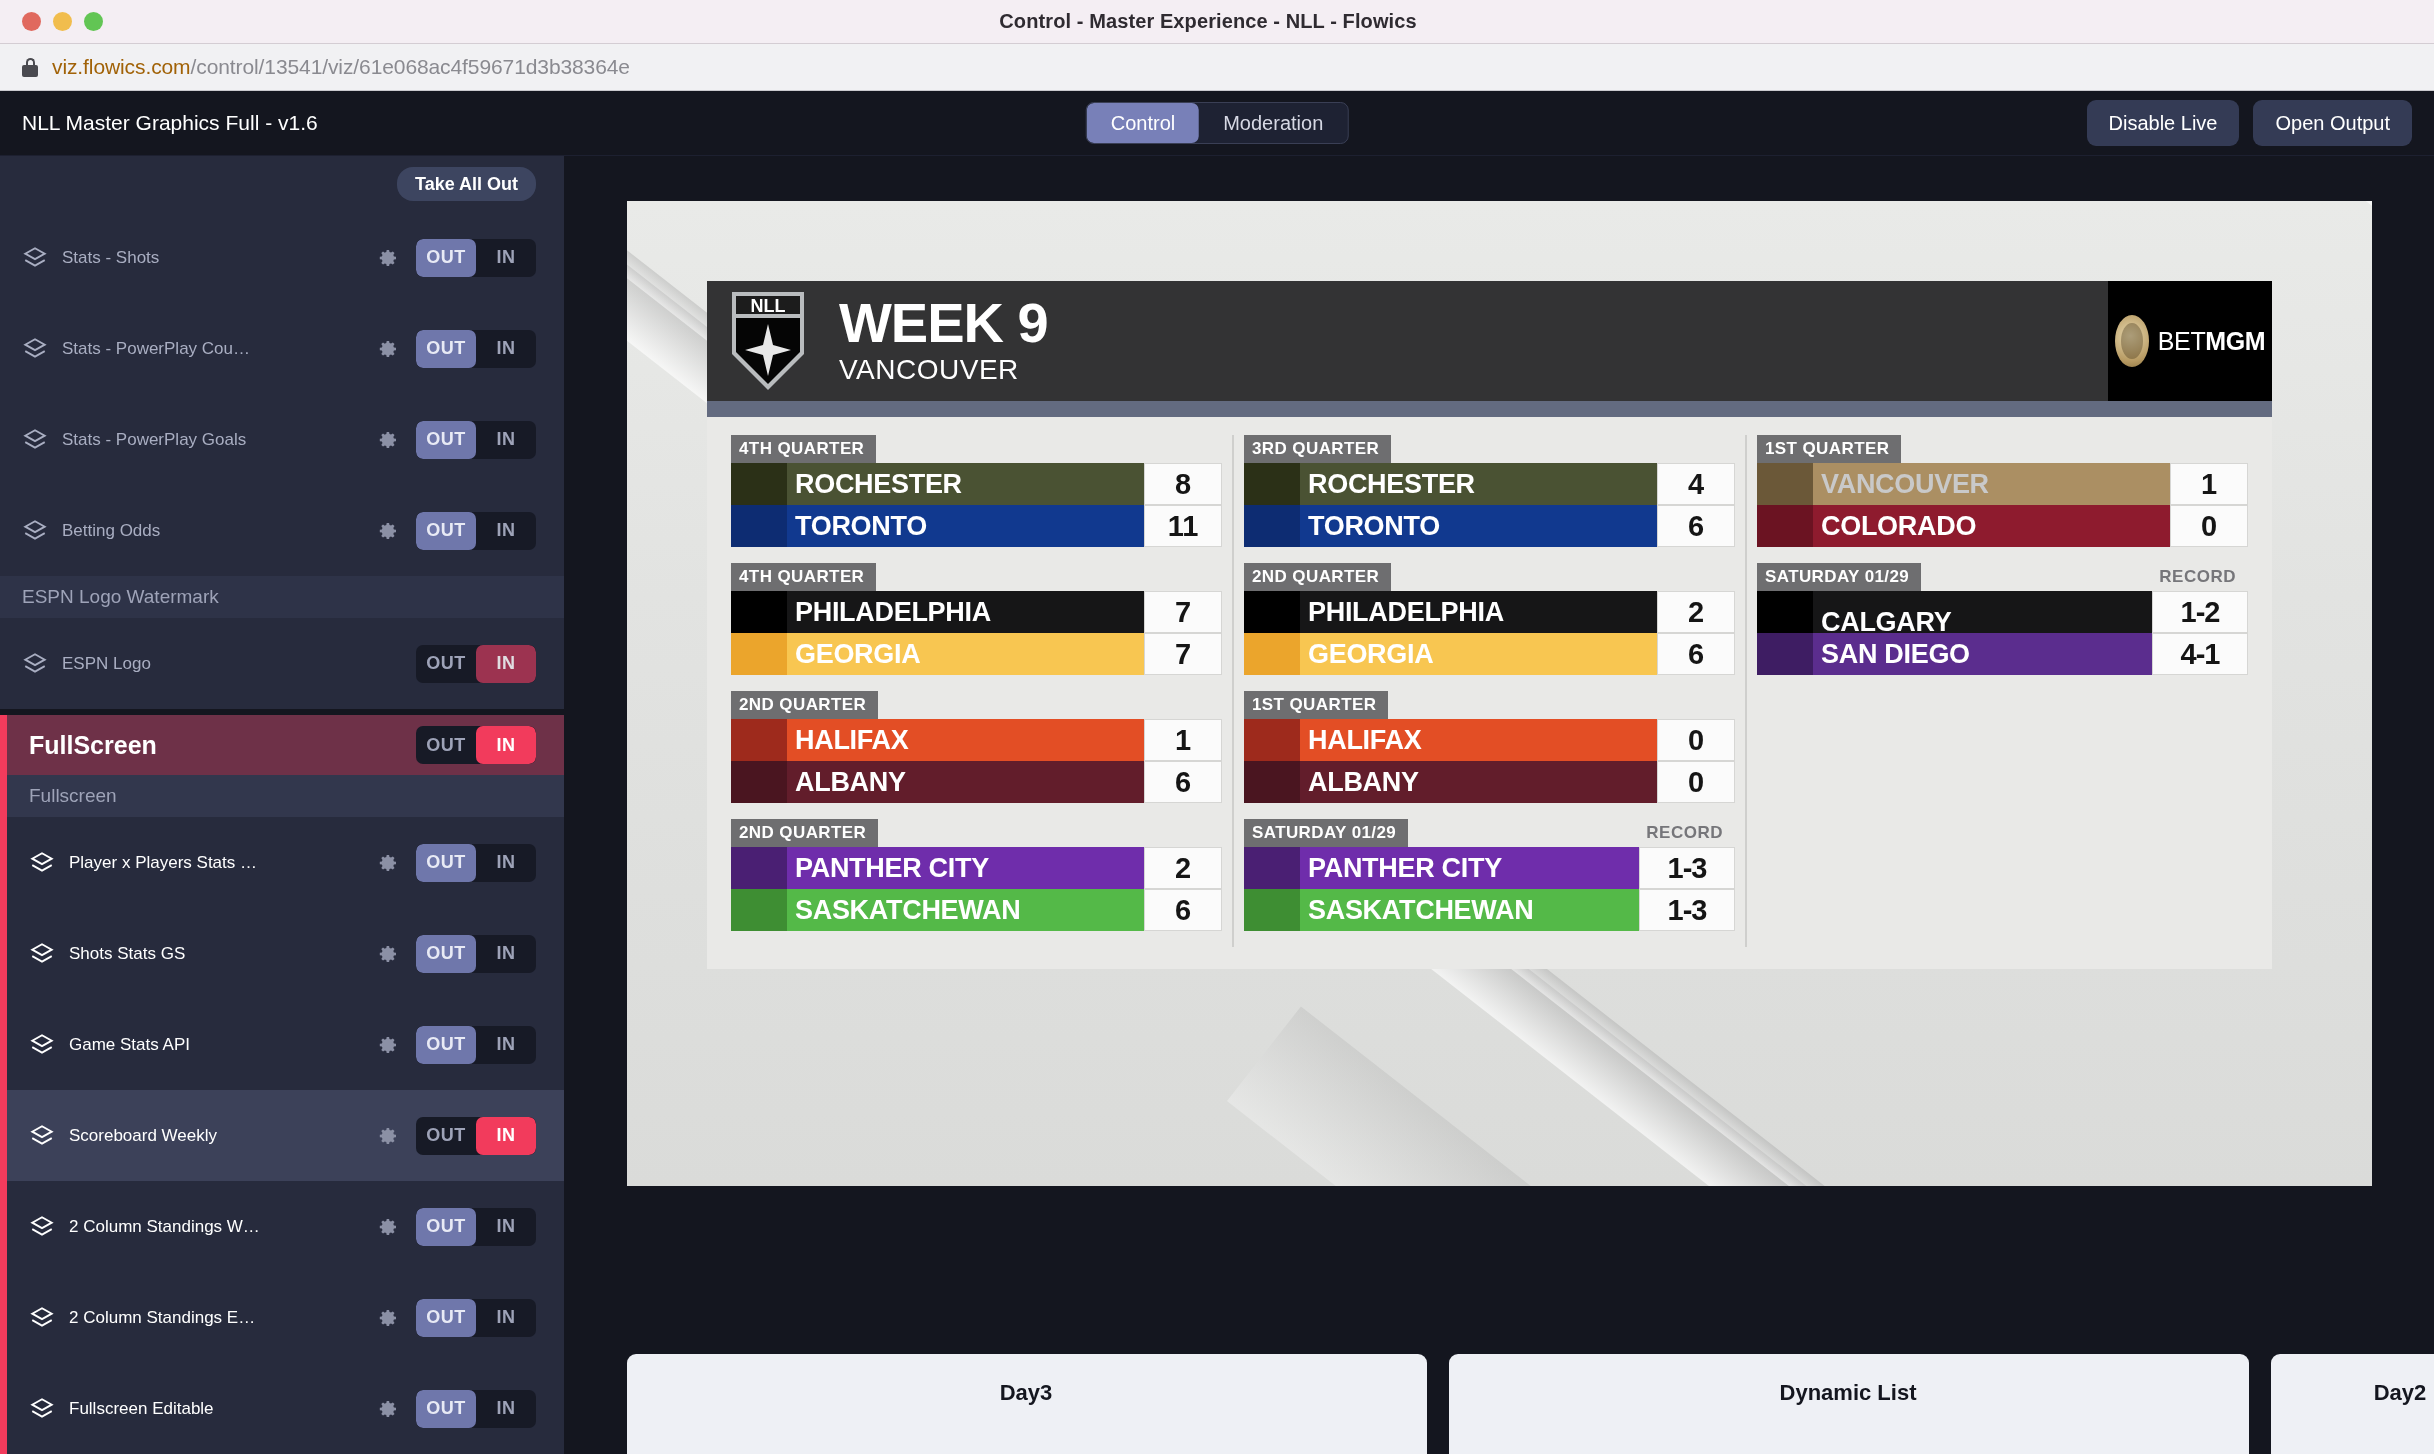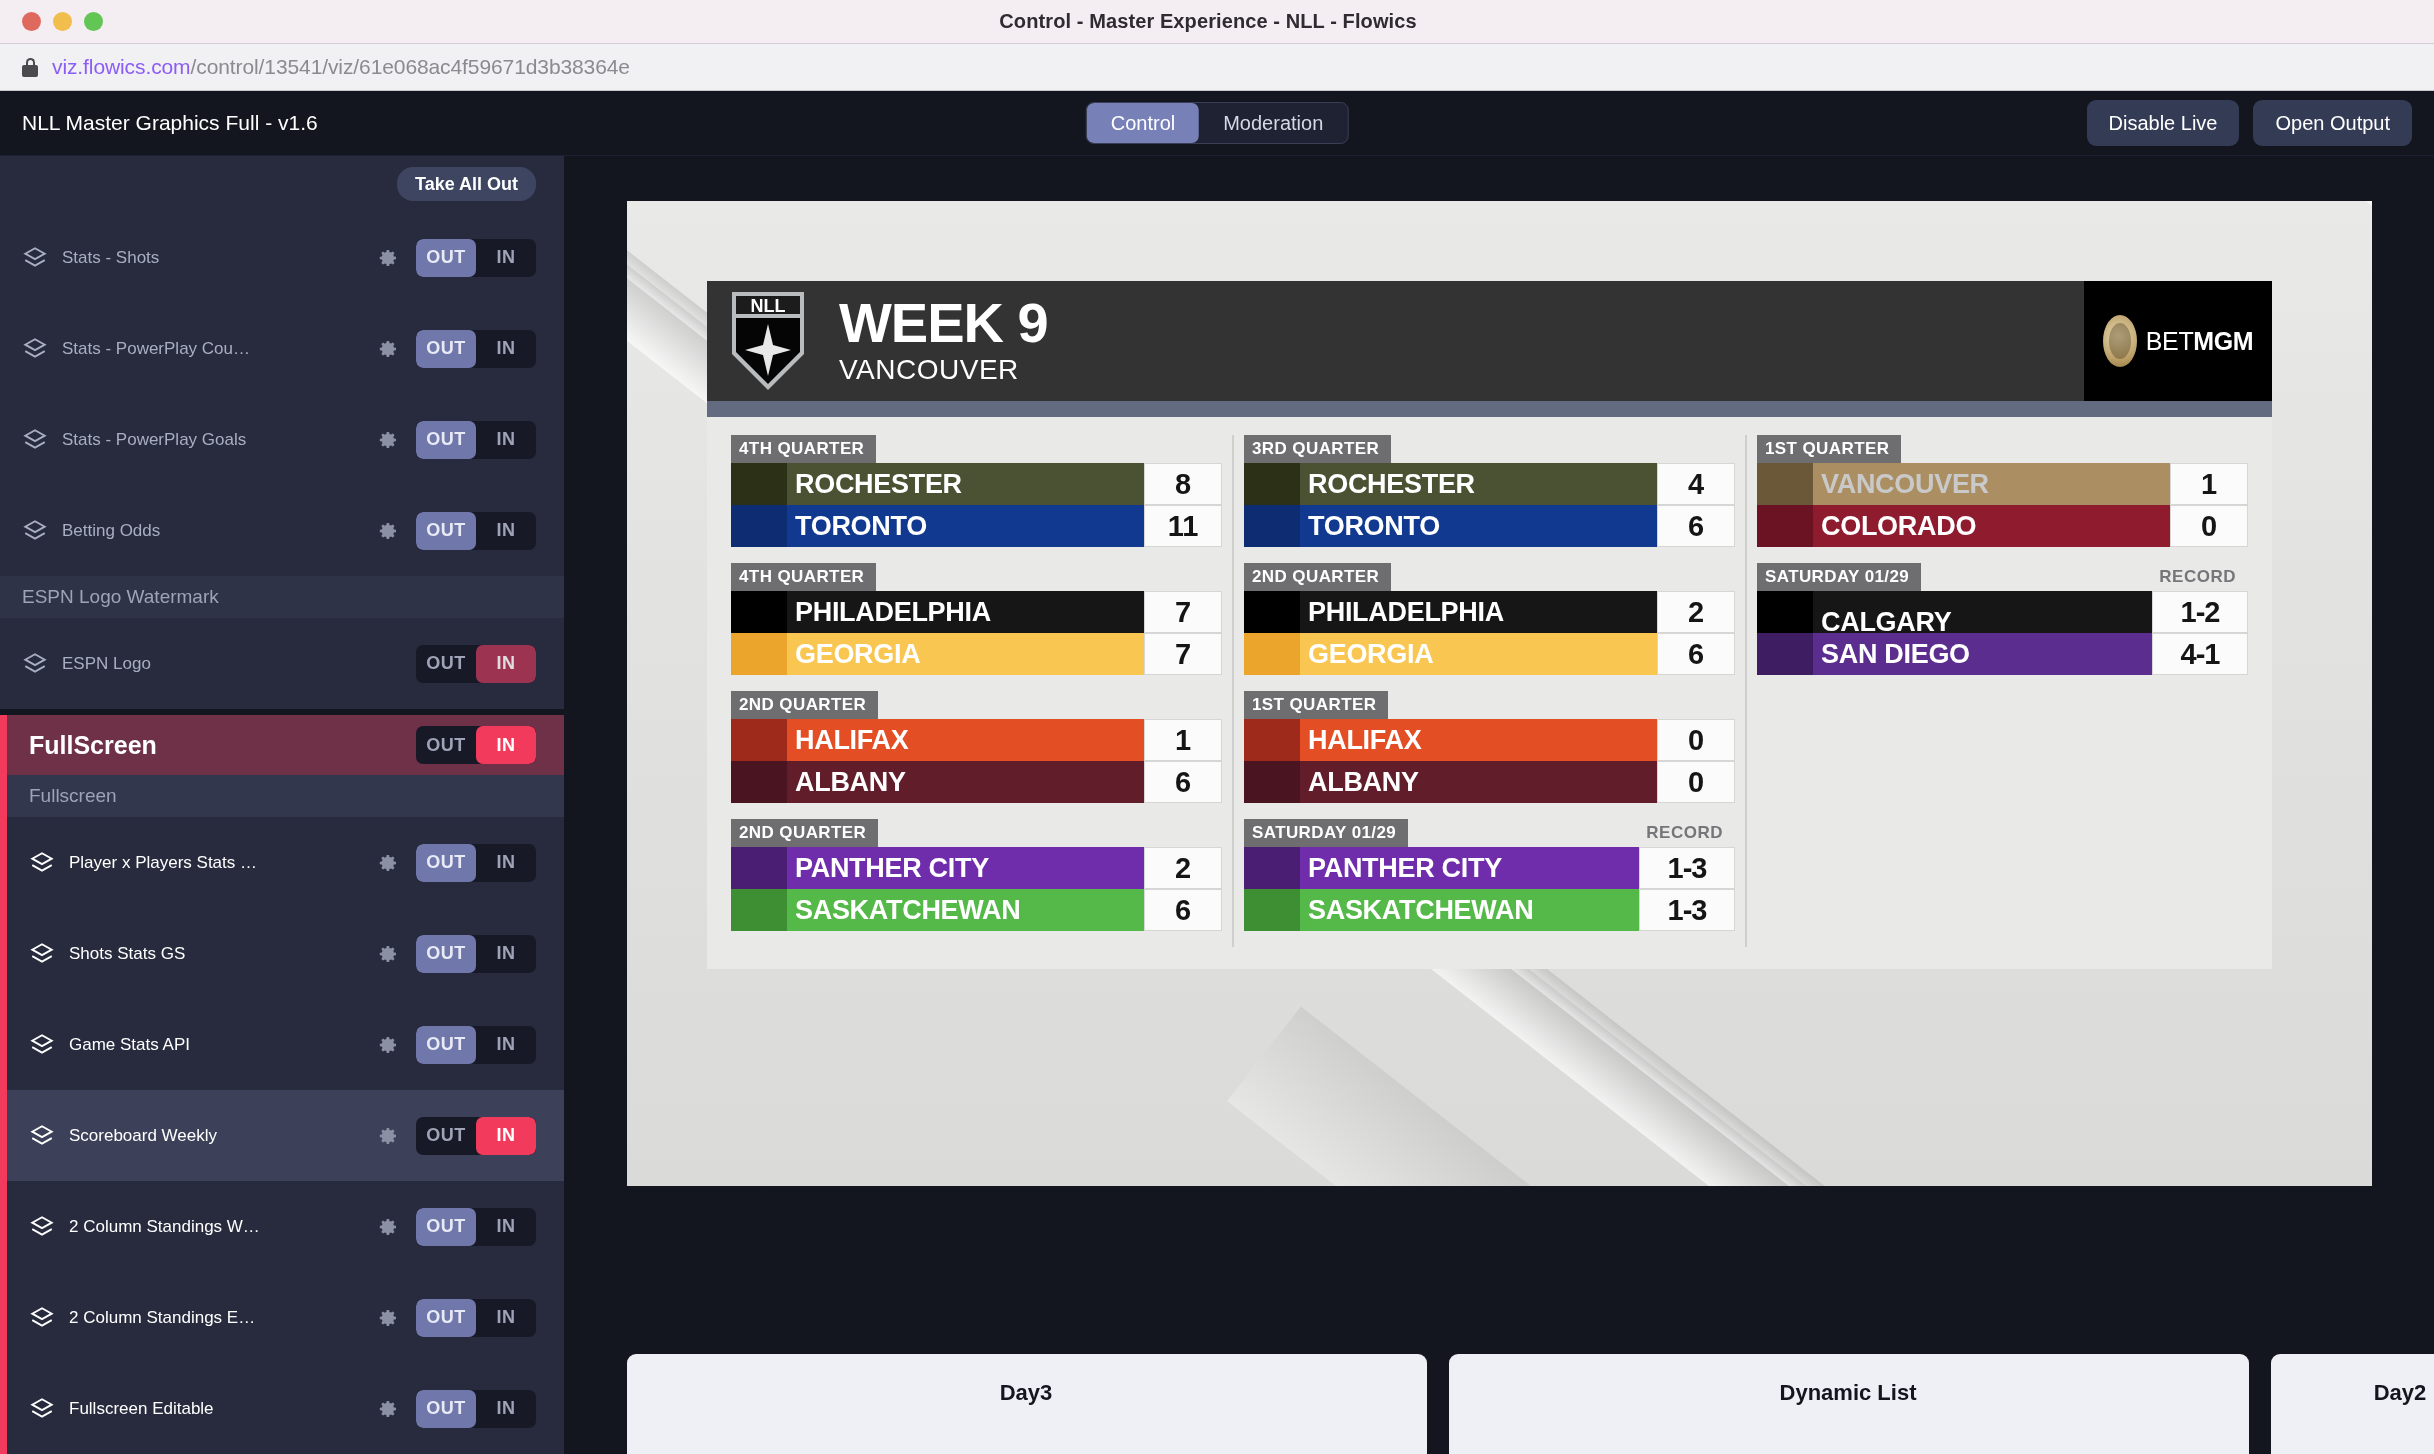--- a/index.html
+++ b/index.html
@@ -42,21 +42,21 @@
     position: absolute; bottom: 0; left: 0;
     width: 16px; height: 12px; background: #4a4a4f; border-radius: 2px;
   }
   .lock .shackle {
     position: absolute; top: 0; left: 3.5px;
     width: 9px; height: 9px;
     border: 2.4px solid #4a4a4f; border-bottom: none;
     border-radius: 5px 5px 0 0;
   }
   .url { font-size: 21px; color: #8a8a90; letter-spacing: -.1px; }
-  .url .host { color: #8b5cf6; }
+  .url .host { color: #a16207; }
 
   
   .app { height: calc(1454px - 91px); width: 100%; background: #14161f; position: relative; }
 
   .apphead {
     height: 65px; background: #14161f;
     display: flex; align-items: center; position: relative;
     border-bottom: 1px solid #1d2030;
   }
   .apptitle { margin-left: 22px; font-size: 21px; color: #ffffff; font-weight: 400; }
@@ -149,21 +149,21 @@
   
   .sb { position: absolute; left: 80px; top: 80px; width: 1565px; }
   .sb-header { display: flex; height: 120px; }
   .sb-head-main {
     flex: 1; background: #333334; display: flex; align-items: center; padding-left: 22px;
   }
   .nll-shield { width: 78px; height: 104px; margin-right: 32px; flex: 0 0 auto; }
   .wk { display: flex; flex-direction: column; justify-content: center; }
   .wk-title { font-size: 56px; font-weight: bold; color: #fff; line-height: .95; letter-spacing: -1px; }
   .wk-sub { font-size: 28px; color: #fff; letter-spacing: .5px; margin-top: 4px; }
-  .sb-head-spon { width: 188px; background: #000; display: flex; align-items: center; justify-content: center; gap: 9px; }
+  .sb-head-spon { width: 164px; background: #000; display: flex; align-items: center; justify-content: center; gap: 9px; }
   .mgm-lion {
     width: 34px; height: 52px; border-radius: 17px/26px;
     background: radial-gradient(circle at 45% 40%, #e8d9b0, #b79a62 70%, #8d7442);
     position: relative; overflow: hidden;
   }
   .mgm-lion::after {
     content: ""; position: absolute; inset: 8px 6px;
     border-radius: 50%; background: rgba(60,45,20,.35);
   }
   .mgm-text { font-size: 25px; color: #fff; letter-spacing: -.4px; }

